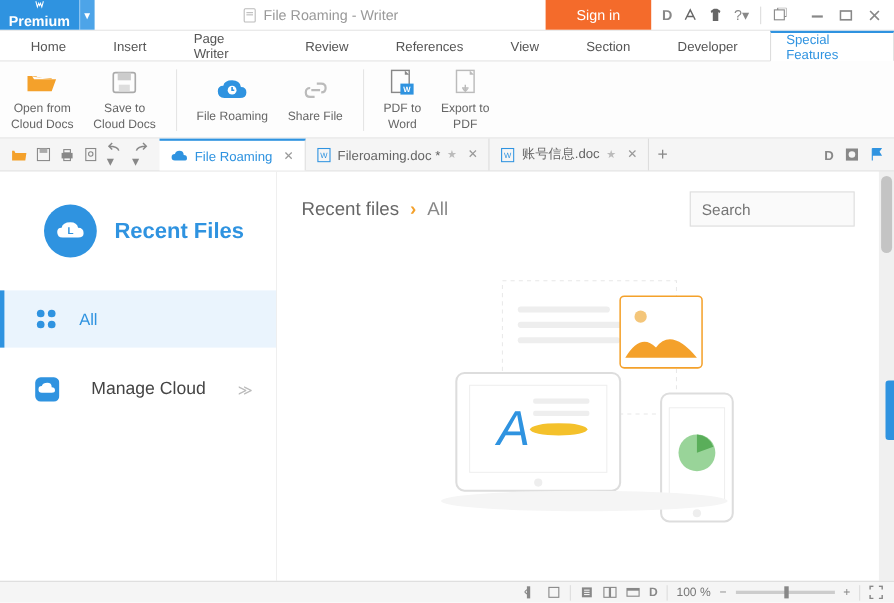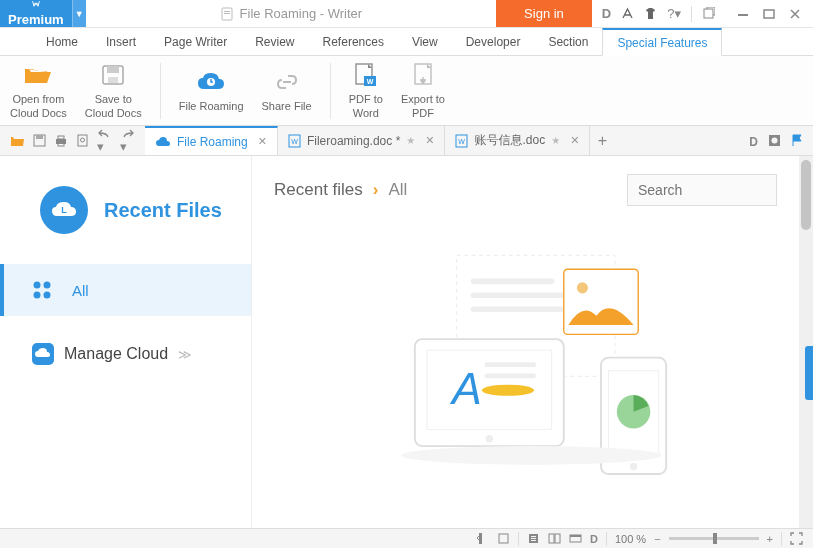--- a/index.html
+++ b/index.html
@@ -11,21 +11,21 @@
 .premium-arrow { width: 14px; background: #4da4e8; display: flex; align-items: center; justify-content: center; color: #fff; font-size: 9px; border-left: 1px solid rgba(255,255,255,0.3); }
 .title-center { flex: 1; display: flex; align-items: center; justify-content: center; gap: 6px; color: #999; font-size: 13px; }
 .signin-btn { background: #f46b2b; color: #fff; padding: 0 28px; display: flex; align-items: center; font-size: 13px; }
 .title-icons { display: flex; align-items: center; gap: 10px; padding: 0 10px; color: #888; }
 .title-icons span { cursor: pointer; font-size: 13px; }
 .title-divider { width: 1px; height: 16px; background: #ddd; }
 .win-controls { display: flex; align-items: center; gap: 14px; padding: 0 12px; color: #888; }
 .win-controls span { cursor: pointer; }
 
 
-.menutabs { height: 28px; display: flex; align-items: stretch; border-bottom: 1px solid #ddd; padding-left: 32px; }
+.menutabs { height: 28px; display: flex; align-items: stretch; border-bottom: 1px solid #ddd; padding-left: 14px; gap: 15px; }
 .menutab { padding: 0 14px; display: flex; align-items: center; font-size: 12px; color: #555; cursor: pointer; }
 .menutab.active { color: #2f93e0; background: #fff; border: 1px solid #ddd; border-bottom: 1px solid #fff; margin-bottom: -1px; border-top: 2px solid #2f93e0; }
 
 
 .ribbon { height: 70px; background: #fdfdfd; border-bottom: 1px solid #ddd; display: flex; align-items: center; padding: 4px 10px; gap: 18px; }
 .ribbon-item { display: flex; flex-direction: column; align-items: center; gap: 4px; cursor: pointer; }
 .ribbon-item .ri-icon { width: 32px; height: 28px; display: flex; align-items: center; justify-content: center; }
 .ribbon-item .ri-label { font-size: 11px; color: #666; text-align: center; line-height: 1.2; }
 .ribbon-sep { width: 1px; height: 56px; background: #e5e5e5; }
 
@@ -43,21 +43,21 @@
 
 
 .content { position: absolute; top: 156px; bottom: 20px; left: 0; right: 14px; display: flex; }
 .sidebar { width: 252px; background: #fff; padding-top: 30px; border-right: 1px solid #eee; }
 .sidebar-header { display: flex; align-items: center; gap: 16px; padding: 0 20px 30px 40px; }
 .sidebar-cloud { width: 48px; height: 48px; background: #2f93e0; border-radius: 50%; display: flex; align-items: center; justify-content: center; }
 .sidebar-title { color: #2f93e0; font-size: 20px; font-weight: 600; }
 .sidebar-item { display: flex; align-items: center; gap: 18px; padding: 14px 20px 14px 30px; font-size: 15px; color: #555; cursor: pointer; }
 .sidebar-item.selected { background: #eaf4fd; color: #2f93e0; border-left: 4px solid #2f93e0; padding-left: 26px; }
 .si-icon { width: 24px; height: 24px; display: flex; align-items: center; justify-content: center; }
-.sidebar-manage { display: flex; align-items: center; gap: 10px; padding: 26px 20px 14px 30px; font-size: 16px; color: #444; cursor: pointer; }
+.sidebar-manage { display: flex; align-items: center; gap: 29px; padding: 26px 20px 14px 30px; font-size: 16px; color: #444; cursor: pointer; }
 
 .main { flex: 1; background: #fff; position: relative; }
 .main-top { display: flex; align-items: center; justify-content: space-between; padding: 18px 22px; }
 .breadcrumb { display: flex; align-items: center; gap: 10px; font-size: 17px; color: #666; }
 .breadcrumb .bc-sep { color: #f4a12b; font-weight: bold; }
 .breadcrumb .bc-last { color: #888; }
 .search-box { width: 150px; height: 32px; border: 1px solid #ddd; background: #fafafa; padding: 0 10px; font-size: 14px; color: #999; outline: none; }
 .illustration { position: absolute; top: 90px; left: 60px; right: 30px; bottom: 40px; }
 
 .vscroll { position: absolute; right: 0; top: 156px; bottom: 20px; width: 14px; background: #f0f0f0; }
@@ -135,22 +135,22 @@
   </div>
 </div>
 
 <div class="menutabs">
   <div class="menutab">Home</div>
   <div class="menutab">Insert</div>
   <div class="menutab">Page Writer</div>
   <div class="menutab">Review</div>
   <div class="menutab">References</div>
   <div class="menutab">View</div>
+  <div class="menutab">Section</div>
   <div class="menutab">Developer</div>
-  <div class="menutab">Section</div>
   <div class="menutab active">Special Features</div>
 </div>
 
 <div class="ribbon">
   <div class="ribbon-item">
     <div class="ri-icon">
         <svg width="30" height="24" viewBox="0 0 30 24">
           <path d="M2 6 L2 20 L24 20 L28 9 L8 9 L6 6 Z" fill="#f4a12b"></path>
           <path d="M2 6 L10 6 L12 8 L24 8 L24 9" fill="#f4a12b" opacity="0.7"></path>
         </svg>

